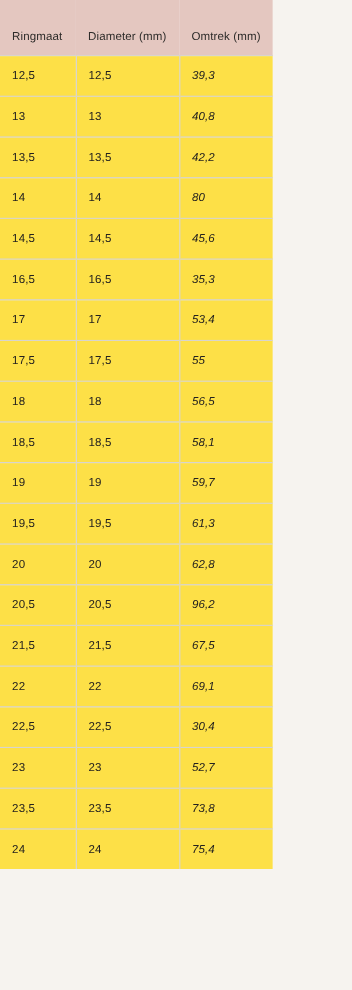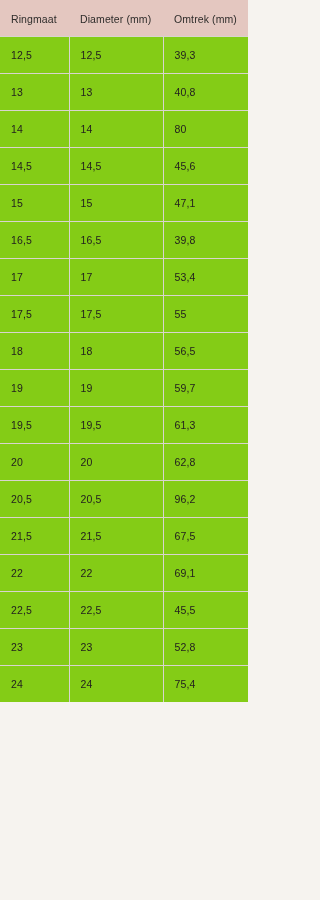--- a/index.html
+++ b/index.html
@@ -26,53 +26,54 @@
   .ring-size-table col.col-ringmaat  { width: 69px; }
   .ring-size-table col.col-diameter  { width: 94px; }
   .ring-size-table col.col-omtrek    { width: 85px; }
 
   thead tr.header-row {
     background: #e4c7c0;
   }
 
   thead th {
     height: 34px;
-    padding: 2px 0 0 11px;
+    padding: 16px 0 0 11px;
     margin: 0;
     text-align: left;
     vertical-align: middle;
     font-weight: normal;
     font-size: 10.5px;
     line-height: 34px;
     color: #2e2c2a;
     border: none;
     white-space: nowrap;
     letter-spacing: 0.1px;
   }
 
   tbody tr.data-row {
-    background: #84cc16;
+    background: #fde047;
   }
 
   tbody td {
     height: 36px;
     padding: 0 0 0 11px;
     text-align: left;
     vertical-align: middle;
     font-size: 10.5px;
     line-height: 36px;
     color: #23211f;
     white-space: nowrap;
     border-top: 1px solid #d8d4ce;
     border-right: 1px solid #d8d4ce;
     letter-spacing: 0.1px;
   }
 
   tbody td.cell-omtrek {
     border-right: none;
+    font-style: italic;
   }
 
   tbody tr.data-row:last-child td {
     border-bottom: none;
   }
 </style>
 </head>
 <body>
 
 <table class="ring-size-table">
@@ -93,53 +94,58 @@
         <td class="cell-ringmaat">12,5</td>
         <td class="cell-diameter">12,5</td>
         <td class="cell-omtrek">39,3</td>
       </tr>
       <tr class="data-row">
         <td class="cell-ringmaat">13</td>
         <td class="cell-diameter">13</td>
         <td class="cell-omtrek">40,8</td>
       </tr>
       <tr class="data-row">
+        <td class="cell-ringmaat">13,5</td>
+        <td class="cell-diameter">13,5</td>
+        <td class="cell-omtrek">42,2</td>
+      </tr>
+      <tr class="data-row">
         <td class="cell-ringmaat">14</td>
         <td class="cell-diameter">14</td>
         <td class="cell-omtrek">80</td>
       </tr>
       <tr class="data-row">
         <td class="cell-ringmaat">14,5</td>
         <td class="cell-diameter">14,5</td>
         <td class="cell-omtrek">45,6</td>
       </tr>
       <tr class="data-row">
-        <td class="cell-ringmaat">15</td>
-        <td class="cell-diameter">15</td>
-        <td class="cell-omtrek">47,1</td>
-      </tr>
-      <tr class="data-row">
         <td class="cell-ringmaat">16,5</td>
         <td class="cell-diameter">16,5</td>
-        <td class="cell-omtrek">39,8</td>
+        <td class="cell-omtrek">35,3</td>
       </tr>
       <tr class="data-row">
         <td class="cell-ringmaat">17</td>
         <td class="cell-diameter">17</td>
         <td class="cell-omtrek">53,4</td>
       </tr>
       <tr class="data-row">
         <td class="cell-ringmaat">17,5</td>
         <td class="cell-diameter">17,5</td>
         <td class="cell-omtrek">55</td>
       </tr>
       <tr class="data-row">
         <td class="cell-ringmaat">18</td>
         <td class="cell-diameter">18</td>
         <td class="cell-omtrek">56,5</td>
+      </tr>
+      <tr class="data-row">
+        <td class="cell-ringmaat">18,5</td>
+        <td class="cell-diameter">18,5</td>
+        <td class="cell-omtrek">58,1</td>
       </tr>
       <tr class="data-row">
         <td class="cell-ringmaat">19</td>
         <td class="cell-diameter">19</td>
         <td class="cell-omtrek">59,7</td>
       </tr>
       <tr class="data-row">
         <td class="cell-ringmaat">19,5</td>
         <td class="cell-diameter">19,5</td>
         <td class="cell-omtrek">61,3</td>
@@ -160,26 +166,31 @@
         <td class="cell-omtrek">67,5</td>
       </tr>
       <tr class="data-row">
         <td class="cell-ringmaat">22</td>
         <td class="cell-diameter">22</td>
         <td class="cell-omtrek">69,1</td>
       </tr>
       <tr class="data-row">
         <td class="cell-ringmaat">22,5</td>
         <td class="cell-diameter">22,5</td>
-        <td class="cell-omtrek">45,5</td>
+        <td class="cell-omtrek">30,4</td>
       </tr>
       <tr class="data-row">
         <td class="cell-ringmaat">23</td>
         <td class="cell-diameter">23</td>
-        <td class="cell-omtrek">52,8</td>
+        <td class="cell-omtrek">52,7</td>
+      </tr>
+      <tr class="data-row">
+        <td class="cell-ringmaat">23,5</td>
+        <td class="cell-diameter">23,5</td>
+        <td class="cell-omtrek">73,8</td>
       </tr>
       <tr class="data-row">
         <td class="cell-ringmaat">24</td>
         <td class="cell-diameter">24</td>
         <td class="cell-omtrek">75,4</td>
       </tr>
     </tbody>
 </table>
 
 </body></html>

